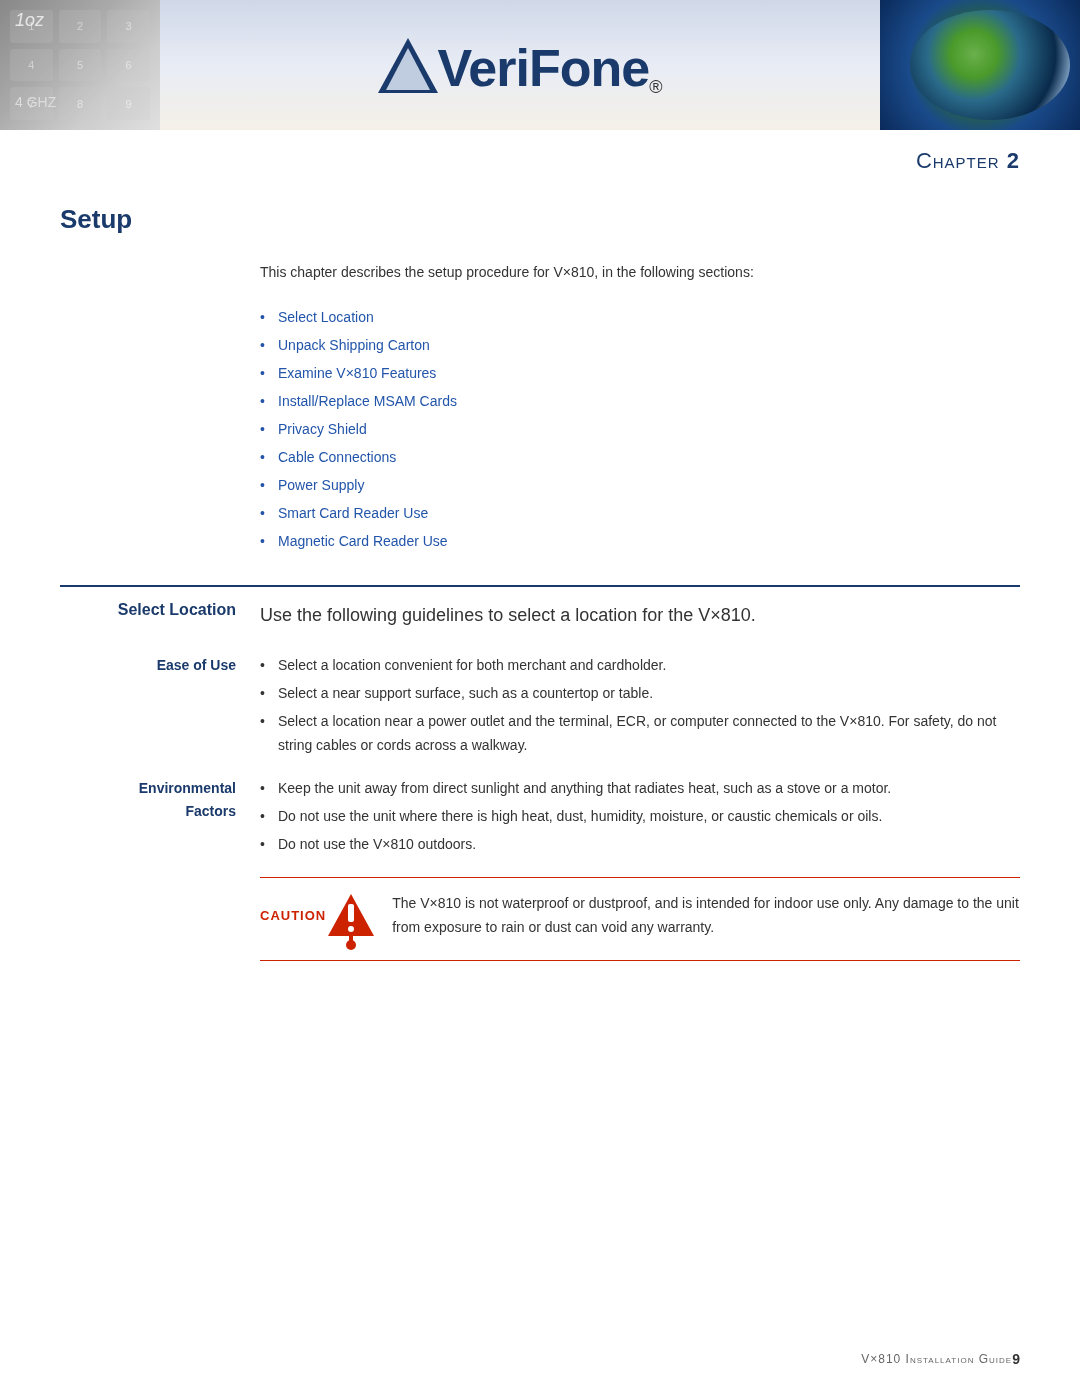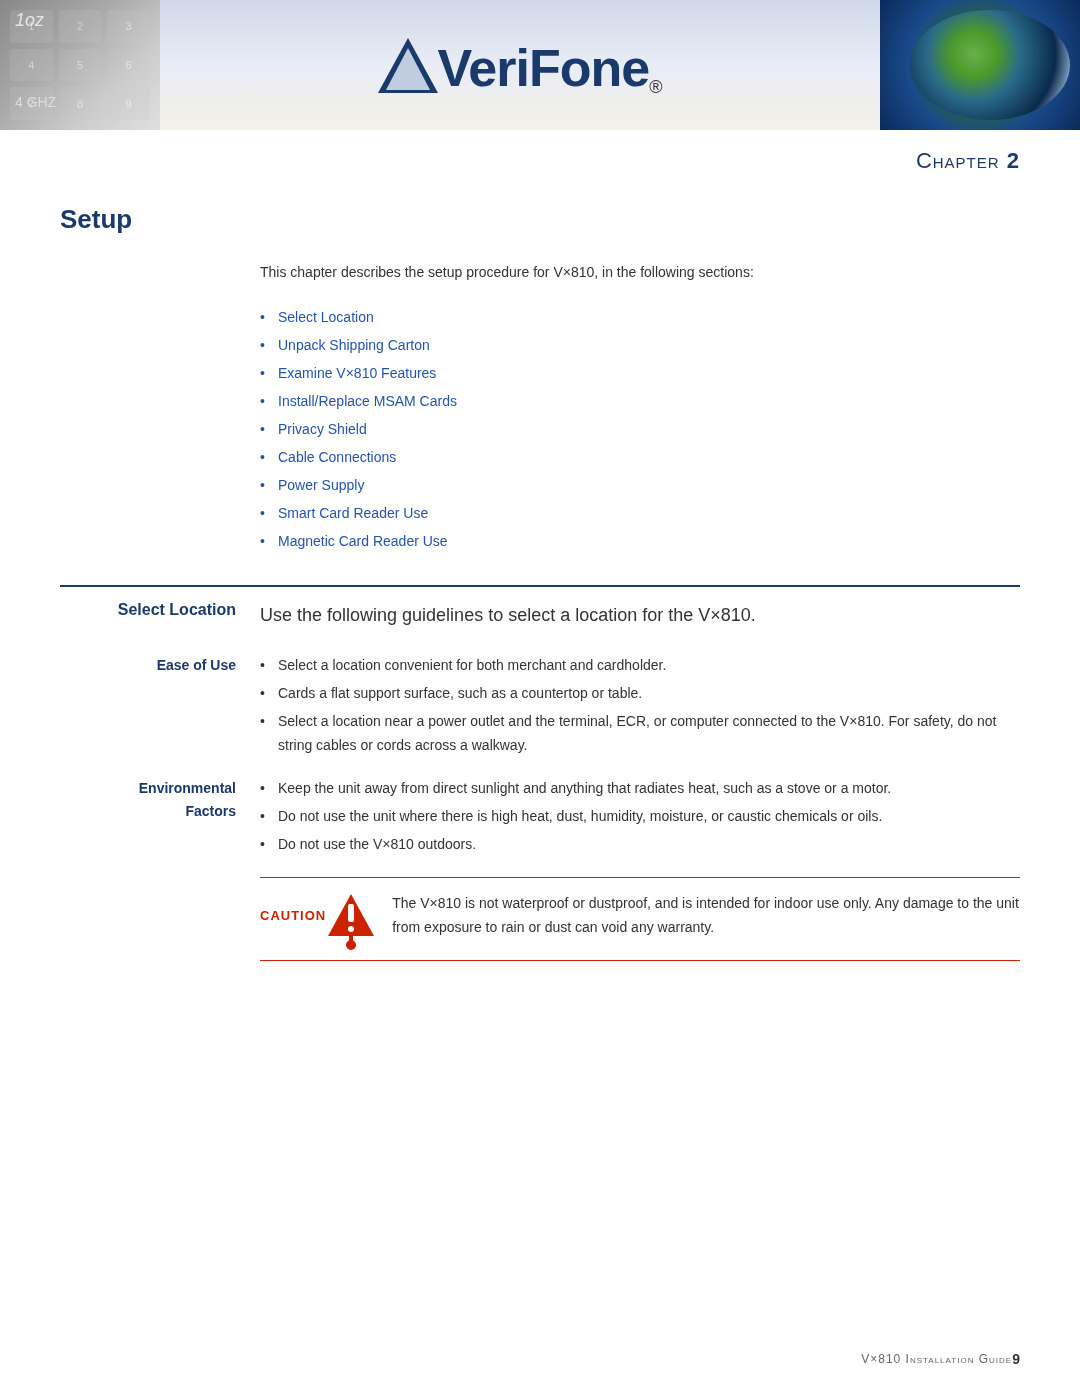--- a/index.html
+++ b/index.html
@@ -348,21 +348,21 @@
     <div class="select-location-block">
       <div class="select-location-label">Select Location</div>
       <div class="select-location-text">Use the following guidelines to select a location for the V×810.</div>
     </div>
 
     <div class="subsection-block">
       <div class="subsection-label">Ease of Use</div>
       <div class="subsection-content">
         <ul class="bullet-list">
           <li>Select a location convenient for both merchant and cardholder.</li>
-          <li>Cards a flat support surface, such as a countertop or table.</li>
+          <li>Select a near support surface, such as a countertop or table.</li>
           <li>Select a location near a power outlet and the terminal, ECR, or computer connected to the V×810. For safety, do not string cables or cords across a walkway.</li>
         </ul>
       </div>
     </div>
 
     <div class="subsection-block">
       <div class="subsection-label" style="white-space: pre-line;">Environmental
 Factors</div>
       <div class="subsection-content">
         <ul class="bullet-list">

